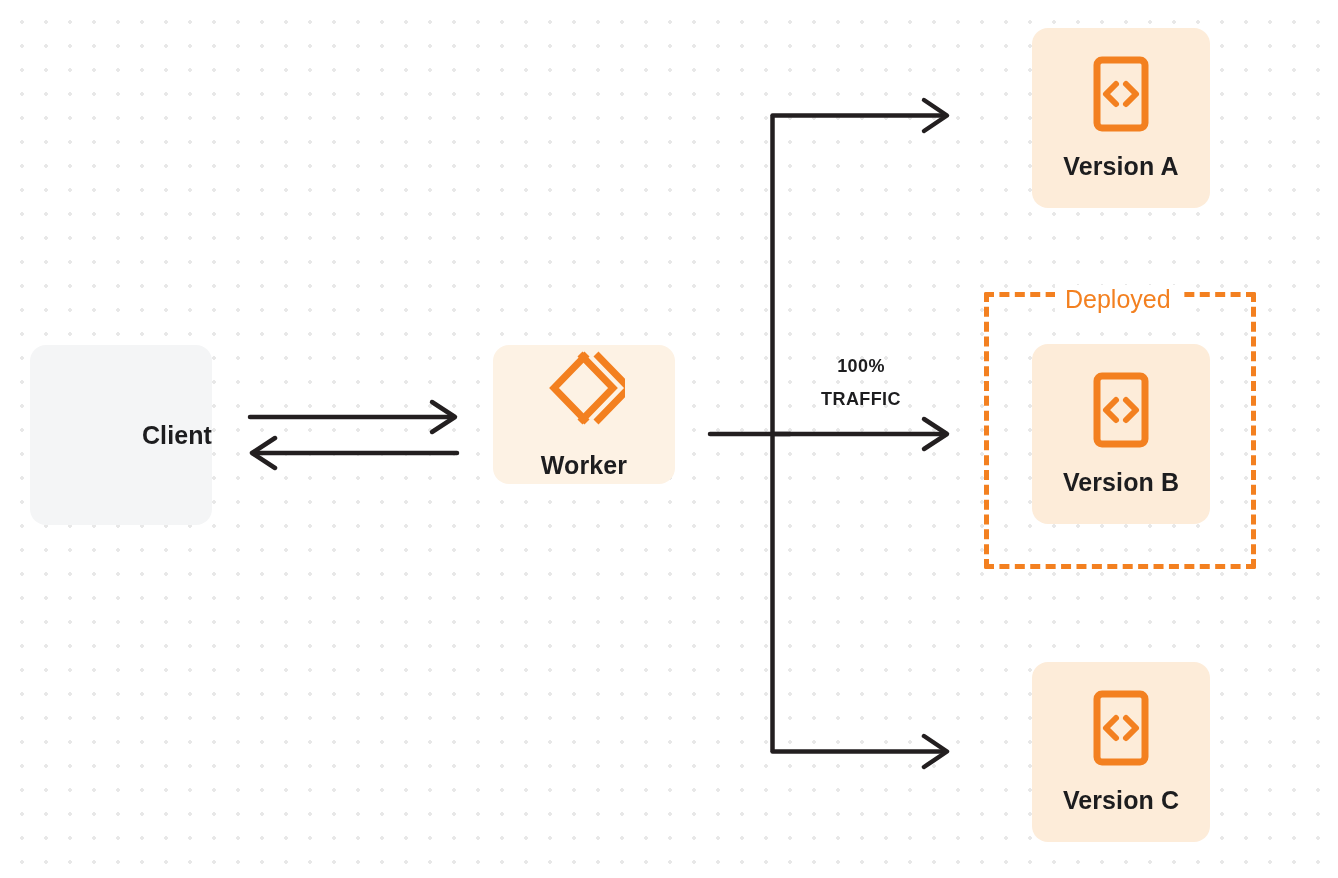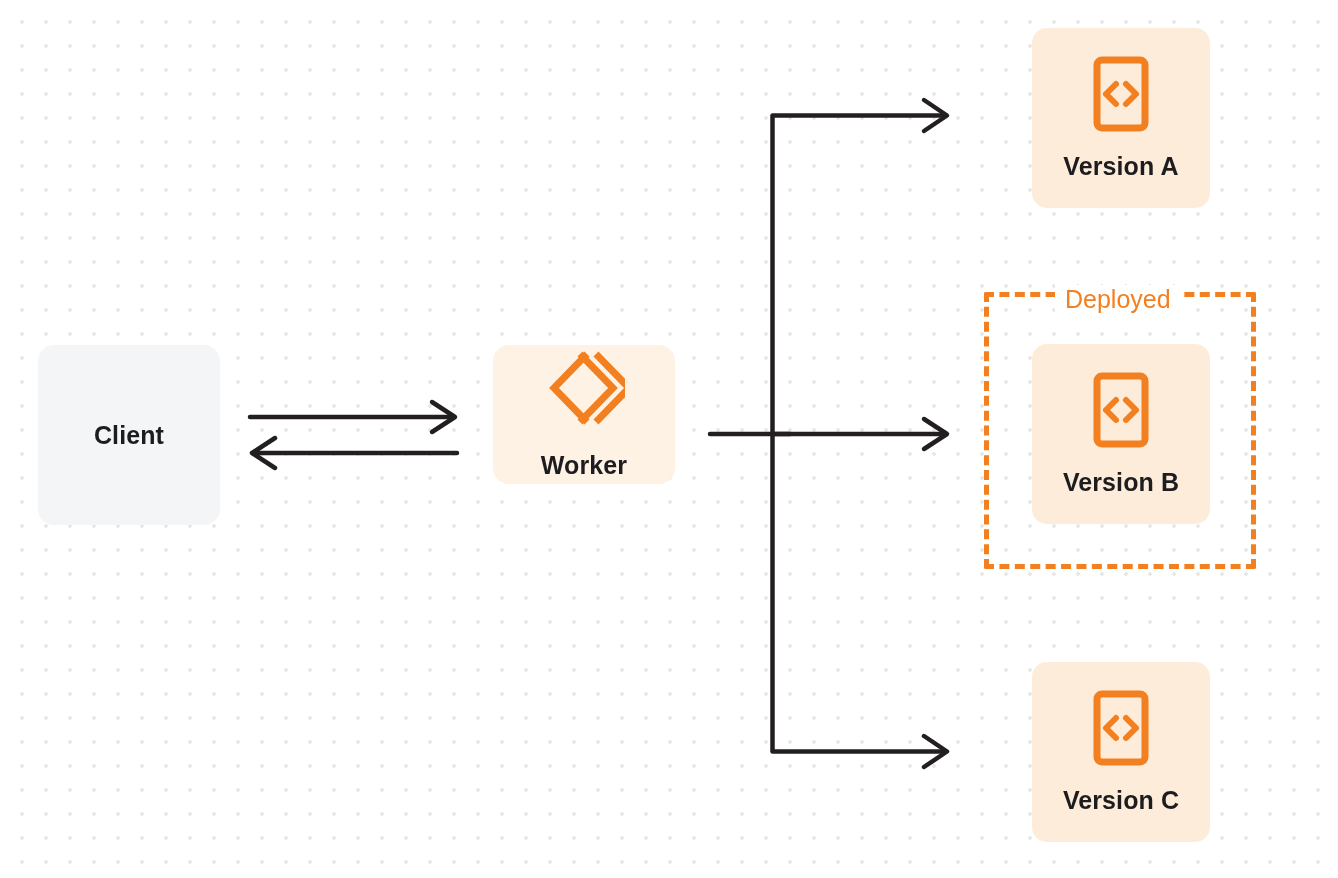--- a/index.html
+++ b/index.html
@@ -32,39 +32,39 @@
   .node-label {
     font-weight: bold;
     color: #1d1d1f;
     letter-spacing: 0.1px;
     text-align: center;
     white-space: nowrap;
   }
 
   
   #client-node {
-    left: 38px; top: 345px;
+    left: 30px; top: 345px;
     width: 182px; height: 180px;
     background: #f4f5f6;
+    align-items: flex-end;
   }
   #client-node .node-label { font-size: 25px; }
 
   
   #worker-node {
     left: 493px; top: 345px;
     width: 182px; height: 139px;
     background: #fdf2e4;
   }
   #worker-node .node-label { font-size: 25px; margin-top: 20px; }
 
   
   .version-node {
     width: 178px; height: 180px;
     background: #fdecd9;
-    border-radius: 15px;
   }
   .version-node .node-label { font-size: 25px; margin-top: 16px; }
   #version-a-node { left: 1032px; top: 28px; }
   #version-b-node { left: 1032px; top: 344px; }
   #version-c-node { left: 1032px; top: 662px; }
 
   .code-icon { display: block; }
   .worker-icon { display: block; }
 
   
@@ -141,20 +141,24 @@
         <path d="M 924 419 L 947 434 L 924 449"></path>
       </g>
 
       <g>
         <path d="M 772.5 751.5 L 944 751.5"></path>
         <path d="M 924 736 L 947 751.5 L 924 767"></path>
       </g>
     </g>
   </svg>
 
+  <div id="traffic-label">
+    <div>100%</div>
+    <div>TRAFFIC</div>
+  </div>
 
   <div class="node" id="client-node">
     <div class="node-label">Client</div>
   </div>
 
   <div class="node" id="worker-node">
     <span class="worker-icon">
       <svg width="82" height="78" viewBox="0 0 82 78" xmlns="http://www.w3.org/2000/svg" fill="none" stroke="#f38020" stroke-width="7" stroke-linejoin="miter">
 
         <path d="M 44 5 L 11 39 L 44 73"></path>

